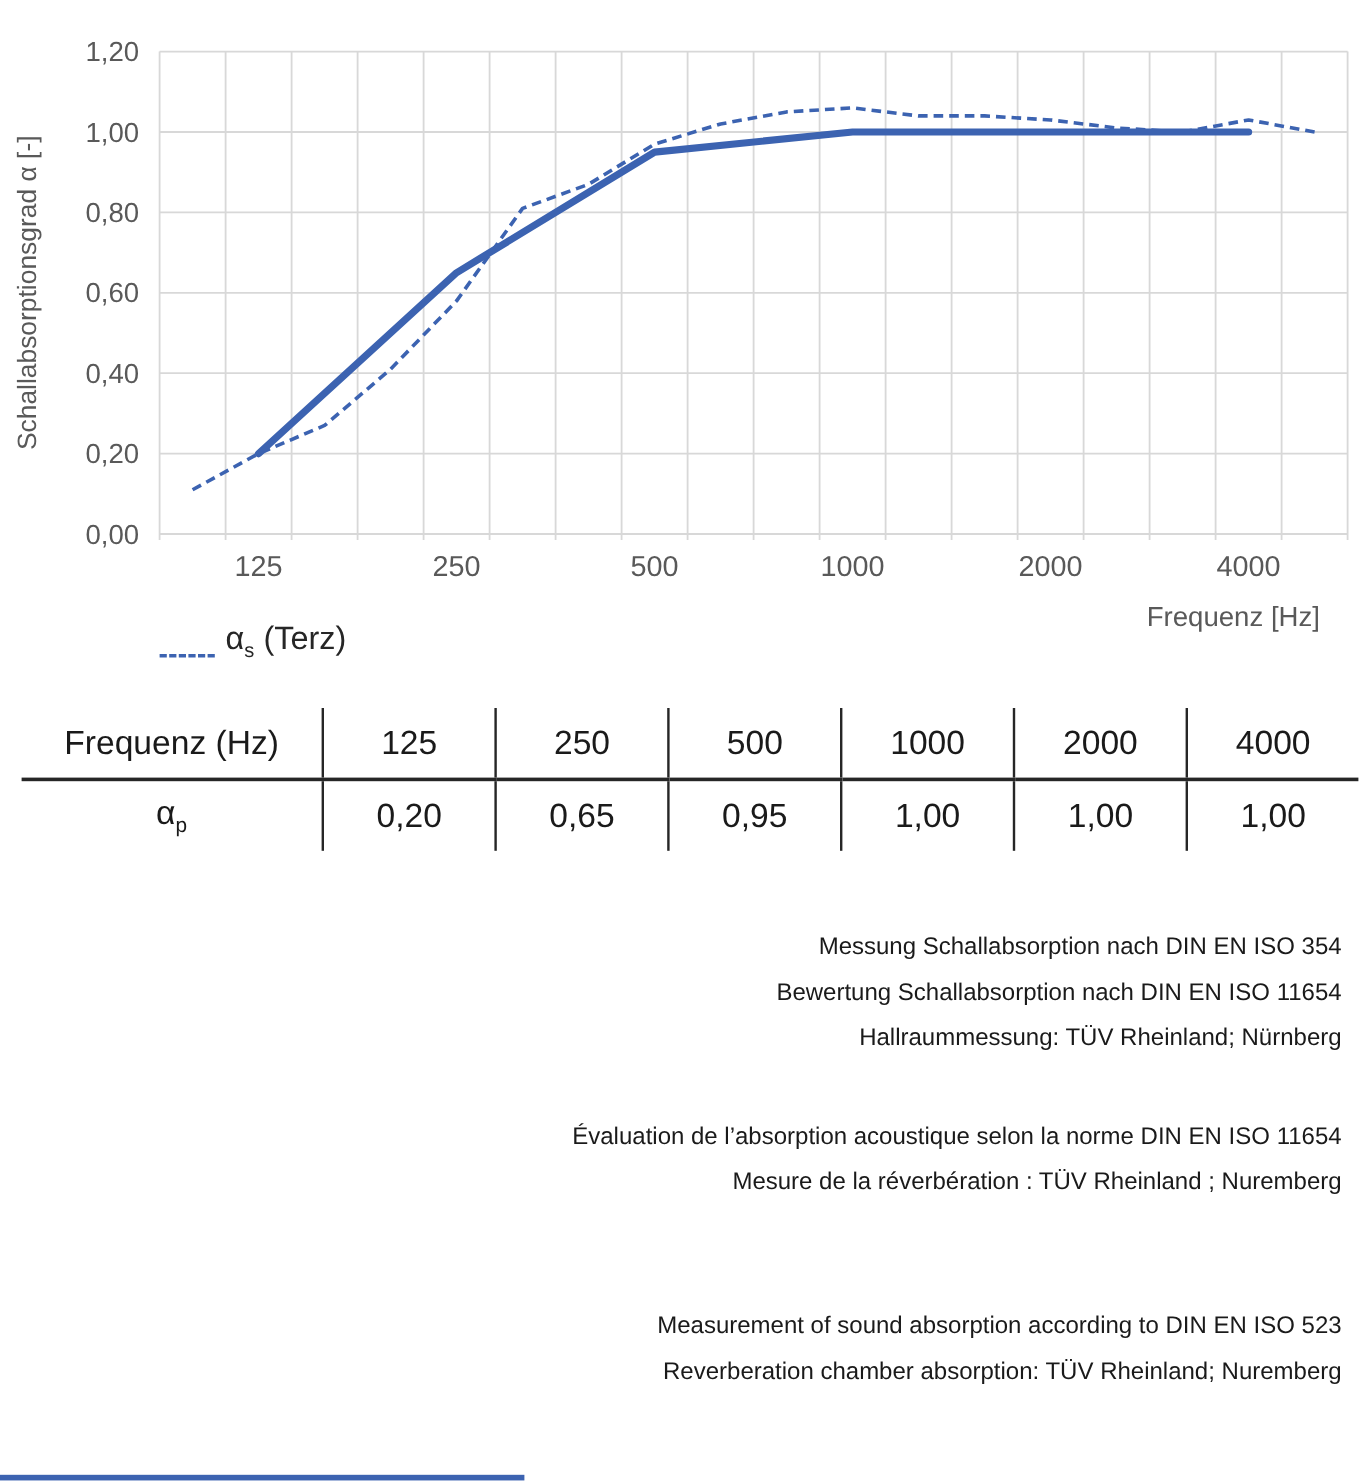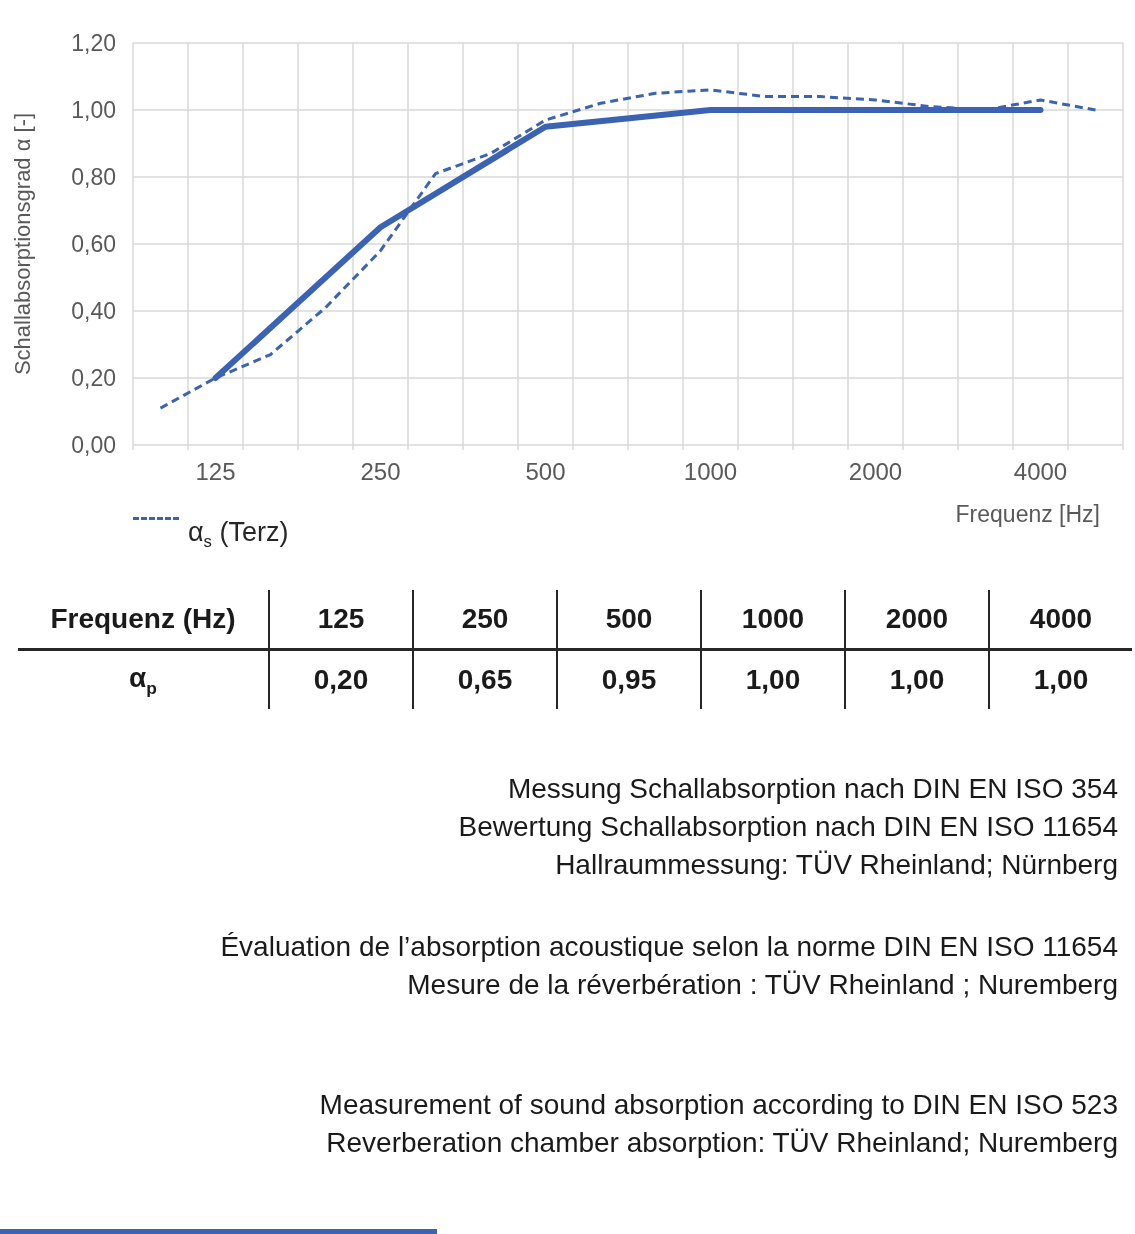--- a/index.html
+++ b/index.html
@@ -5,37 +5,37 @@
   html,body{margin:0;padding:0;background:#ffffff;}
   body{font-family:"Liberation Sans", sans-serif;}
   #page{position:relative;width:1135px;height:1234px;background:#ffffff;overflow:hidden;}
 
   
   #chart-svg{position:absolute;left:0;top:0;font-family:"Liberation Sans", sans-serif;}
 
   
   .legend{position:absolute;left:133px;top:512px;display:flex;align-items:center;height:40px;
           font-size:27px;color:#262626;}
-  .legend-entry{display:flex;align-items:flex-start;}
+  .legend-entry{display:flex;align-items:flex-end;}
   .legend-entry + .legend-entry{margin-left:34px;}
   .sample-dashed{width:46px;height:0;border-top:3px dashed #3c63b1;margin-right:9px;}
   .sample-solid{width:60px;height:5px;background:#3c63b1;margin-right:6px;}
   .legend-entry sub{font-size:0.62em;line-height:0;}
 
   
   .freq-table{position:absolute;left:18px;top:590px;border-collapse:collapse;table-layout:fixed;
               font-size:28px;color:#1a1a1a;}
-  .freq-table td{height:58px;text-align:center;vertical-align:middle;padding:0;font-weight:bold;}
+  .freq-table td{height:58px;text-align:center;vertical-align:middle;padding:0;}
   .freq-table td.c0{width:250px;}
   .freq-table td.cv{width:142px;border-left:2px solid #262626;}
   .freq-table tr.hdr td{border-bottom:3px solid #262626;}
   .freq-table sub{font-size:0.62em;}
 
   
-  .note{position:absolute;right:17px;text-align:right;font-size:28px;line-height:38px;
+  .note{position:absolute;right:17px;text-align:right;font-size:20px;line-height:38px;
         color:#1a1a1a;white-space:nowrap;}
   .note-de{top:770px;}
   .note-fr{top:928px;}
   .note-en{top:1086px;}
 
   .bottom-bar{position:absolute;left:0;top:1229px;width:437px;height:5px;background:#3c63b1;}
 </style>
 </head>
 <body>
 

